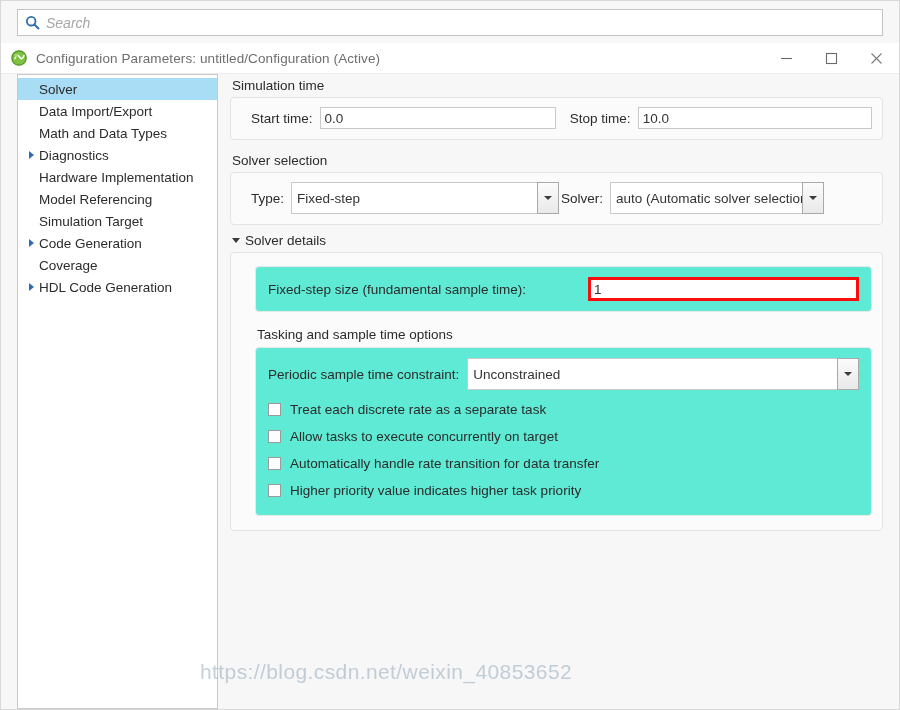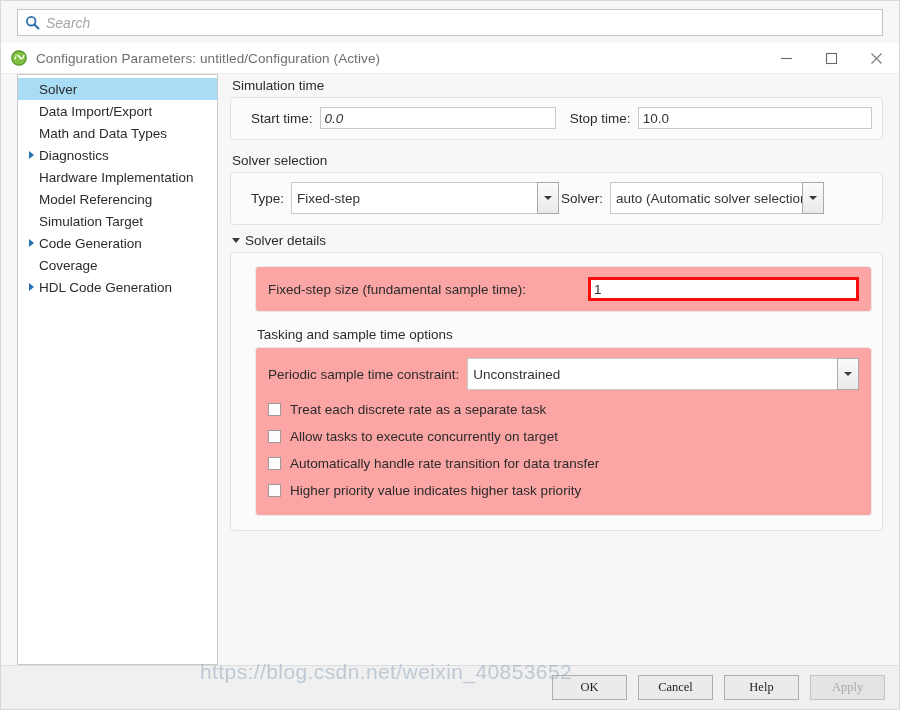--- a/index.html
+++ b/index.html
@@ -238,21 +238,21 @@
     width: 0; height: 0;
     border-top: 5px solid #3a3a3a;
     border-left: 4px solid transparent;
     border-right: 4px solid transparent;
     margin-right: 5px;
   }
 
   .inner-panel {
     border: 1px solid #e8e8e8;
     border-radius: 4px;
-    background: #fca5a5;
+    background: #5eead4;
     margin: 0 0 0 14px;
     padding: 10px 12px;
     box-sizing: border-box;
   }
 
   .redfield {
     border: 3px solid #fa0d0d;
     background: #ffffff;
     height: 24px;
     box-sizing: border-box;
@@ -433,21 +433,21 @@
         <span>HDL Code Generation</span>
       </div>
     </div>
 
     <div id="content">
 
       <div class="section-title">Simulation time</div>
       <div class="panel pad">
         <div class="row">
           <span class="lbl" style="margin-left:10px;margin-right:7px;">Start time:</span>
-          <input class="txt" type="text" style="width: 240px; font-style: italic;" value="0.0">
+          <input class="txt" type="text" style="width: 240px;" value="0.0">
           <span class="lbl" style="margin-left:14px;margin-right:7px;">Stop time:</span>
           <input class="txt" type="text" style="width: 238px;" value="10.0">
         </div>
       </div>
 
       <div class="section-title" style="margin-top:13px;">Solver selection</div>
       <div class="panel pad">
         <div class="row">
           <span class="lbl" style="margin-left:10px;margin-right:7px;">Type:</span>
           <div class="combo" style="width:268px;">
@@ -512,22 +512,16 @@
             <span class="cbox"></span>
             <span class="lbl">Higher priority value indicates higher task priority</span>
           </div>
 
         </div>
       </div>
 
     </div>
   </div>
 
-  <div id="footer">
-    <div class="fbtn">OK</div>
-    <div class="fbtn">Cancel</div>
-    <div class="fbtn">Help</div>
-    <div class="fbtn disabled">Apply</div>
-  </div>
 
 </div>
 
 <div id="watermark">https://blog.csdn.net/weixin_40853652</div>
 
 </body></html>

